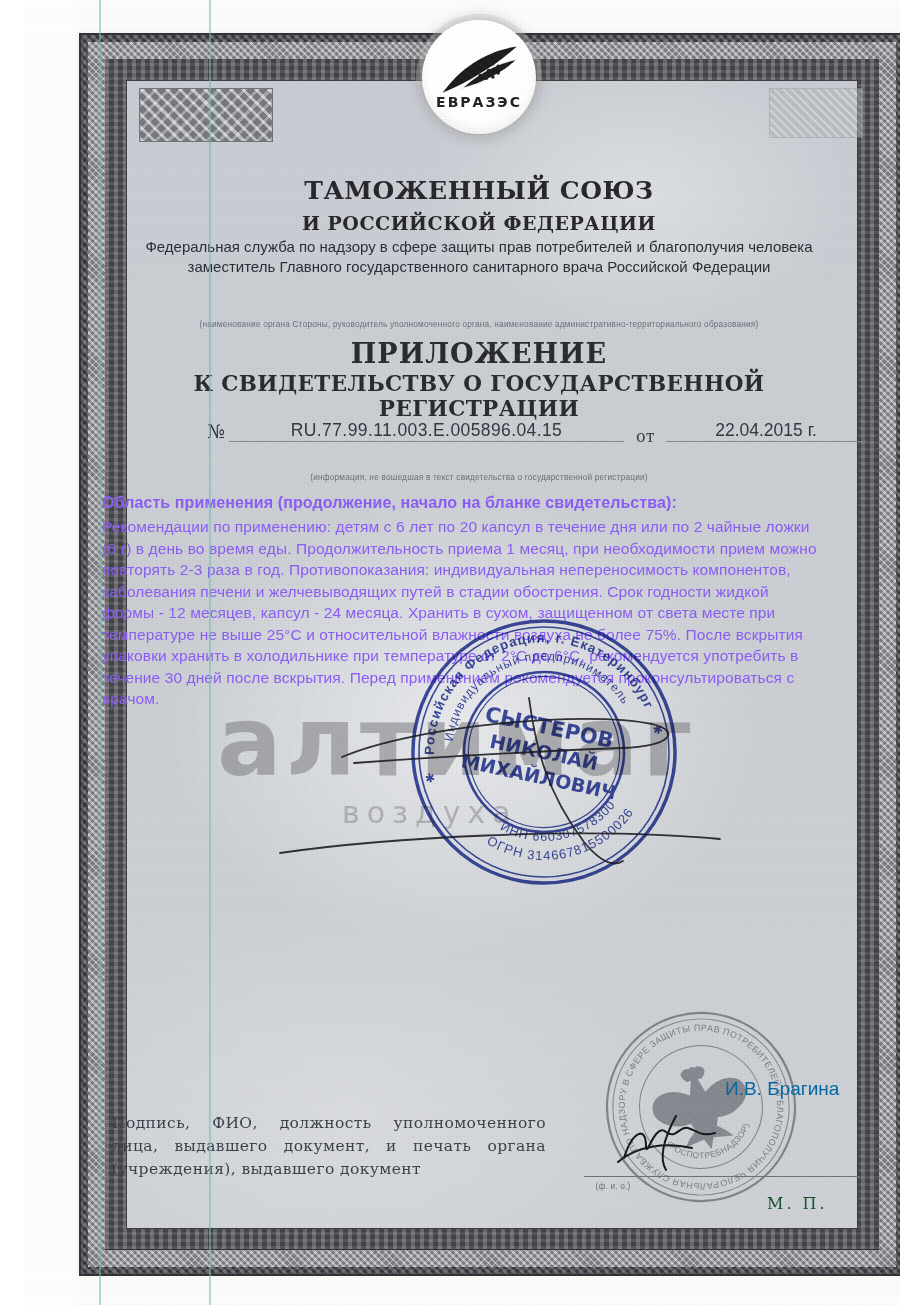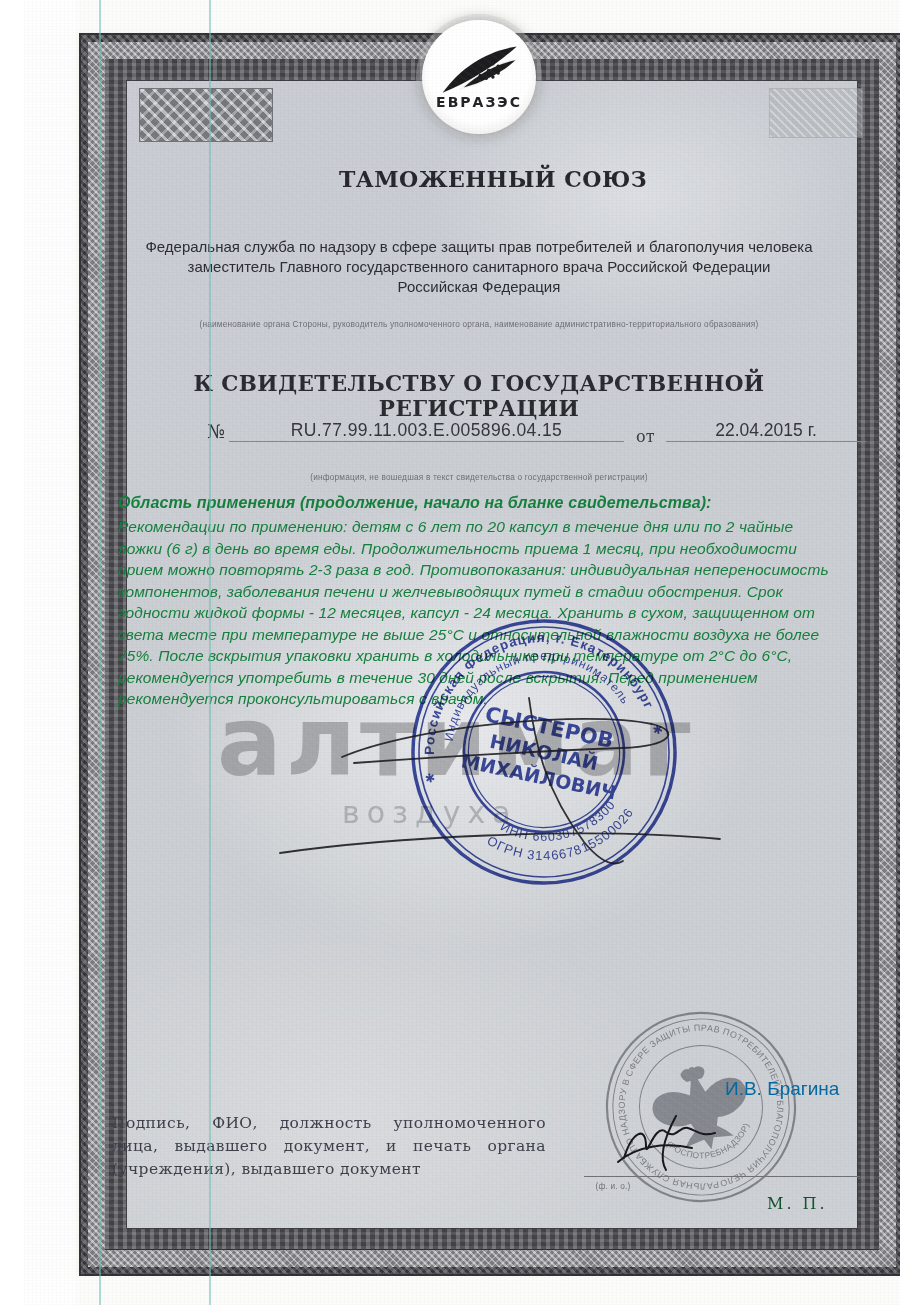--- a/index.html
+++ b/index.html
@@ -69,21 +69,21 @@
     background:radial-gradient(circle at 50% 45%, #ffffff 60%, #e8e8e6 85%, #d4d4d2 100%);
     z-index:3; box-shadow:0 0 0 6px rgba(200,200,200,.35), 0 0 14px rgba(60,60,60,.5);
     display:flex; flex-direction:column; align-items:center;}
   .logo svg{margin-top:10px;}
   .logo .logo-label{font-family:"DejaVu Sans", sans-serif; font-weight:bold; font-size:14px;
     letter-spacing:2px; color:#222226; margin-top:-6px;}
 
   
   .center-text{position:absolute; left:95px; width:720px; text-align:center; z-index:4; color:#26262c;}
   .h-serif{font-family:"DejaVu Serif", serif; font-weight:bold;}
-  .hdr1{top:166px; font-size:22px; letter-spacing:.5px;padding-left:14px;}
+  .hdr1{top:176px; font-size:25px; letter-spacing:.5px;}
   .hdr2{top:189px; font-size:19px; letter-spacing:.5px;}
   .hdr3{top:212px; font-size:19px; letter-spacing:.5px;}
   .hdr4{top:238px; font-size:15px; color:#2c2d34;}
   .hdr5{top:258px; font-size:15px; color:#2c2d34;}
   .hdr6{top:278px; font-size:15px; color:#2c2d34;}
   .tiny-caption{font-size:9px; color:#55555e; opacity:.8; letter-spacing:.2px; transform:scale(.92);}
   .cap1{top:319px;}
   .title1{top:338px; font-size:27px; letter-spacing:1px; color:#2a2a31;}
   .title2{top:371px; font-size:21.5px; letter-spacing:.4px; color:#2a2a31;}
   .cap2{top:472px;}
@@ -91,21 +91,21 @@
   .no-label{position:absolute; left:183px; top:420px; font-family:"DejaVu Serif", serif;
     font-size:19px; color:#33343b; z-index:4;}
   .reg-number{position:absolute; left:205px; top:420px; width:395px; text-align:center;
     font-size:17.5px; color:#34353d; letter-spacing:.4px; z-index:4;
     border-bottom:1.5px solid #85868d; padding-bottom:0;}
   .ot-label{position:absolute; left:612px; top:427px; font-family:"DejaVu Serif", serif;
     font-size:16px; color:#3a3b42; z-index:4;}
   .reg-date{position:absolute; left:642px; top:420px; width:200px; text-align:center;
     font-size:17.5px; color:#34353d; z-index:4; border-bottom:1.5px solid #85868d; padding-bottom:0;}
 
-  .body-block{position:absolute; left:94px; top:494px; width:719px; z-index:4; color:#15803d;font-style:italic;}
+  .body-block{position:absolute; left:78px; top:494px; width:719px; z-index:4; color:#8b5cf6;}
   .body-heading{font-size:16px; font-weight:bold; margin:0 0 4px 0; letter-spacing:.1px;}
   .body-paragraph{font-size:15.5px; line-height:21.5px; margin:0; letter-spacing:.1px;}
 
   
   .wm1{position:absolute; left:193px; top:686px; z-index:2; font-family:"DejaVu Sans", sans-serif;
     font-weight:bold; font-size:96px; letter-spacing:4px; color:rgba(118,118,122,.52); white-space:nowrap;}
   .wm2{position:absolute; left:318px; top:795px; z-index:2; font-family:"DejaVu Sans", sans-serif;
     font-size:30px; letter-spacing:7px; color:rgba(130,130,134,.5); white-space:nowrap;}
 
   
@@ -155,25 +155,26 @@
           <circle cx="86" cy="68" r="2.6"></circle>
         <circle cx="76" cy="70" r="2.6"></circle>
           <circle cx="67" cy="66" r="2.6"></circle>
           <circle cx="80" cy="59" r="3.4"></circle>
       </g>
     </svg>
     <div class="logo-label">ЕВРАЗЭС</div>
   </div>
 
   <div class="center-text h-serif hdr1">ТАМОЖЕННЫЙ СОЮЗ</div>
+  <div class="center-text h-serif hdr3">И РОССИЙСКОЙ ФЕДЕРАЦИИ</div>
   <div class="center-text hdr4">Федеральная служба по надзору в сфере защиты прав потребителей и благополучия человека</div>
   <div class="center-text hdr5">заместитель Главного государственного санитарного врача Российской Федерации</div>
-  <div class="center-text hdr6">Российская Федерация</div>
   <div class="center-text tiny-caption cap1">(наименование органа Стороны, руководитель уполномоченного органа, наименование административно-территориального образования)</div>
 
+  <div class="center-text h-serif title1">ПРИЛОЖЕНИЕ</div>
   <div class="center-text h-serif title2">К СВИДЕТЕЛЬСТВУ О ГОСУДАРСТВЕННОЙ РЕГИСТРАЦИИ</div>
 
   <div class="no-label">№</div>
   <div class="reg-number">RU.77.99.11.003.Е.005896.04.15</div>
   <div class="ot-label">от</div>
   <div class="reg-date">22.04.2015 г.</div>
   <div class="center-text tiny-caption cap2">(информация, не вошедшая в текст свидетельства о государственной регистрации)</div>
 
   <div class="body-block">
     <p class="body-heading">Область применения (продолжение, начало на бланке свидетельства):</p>

